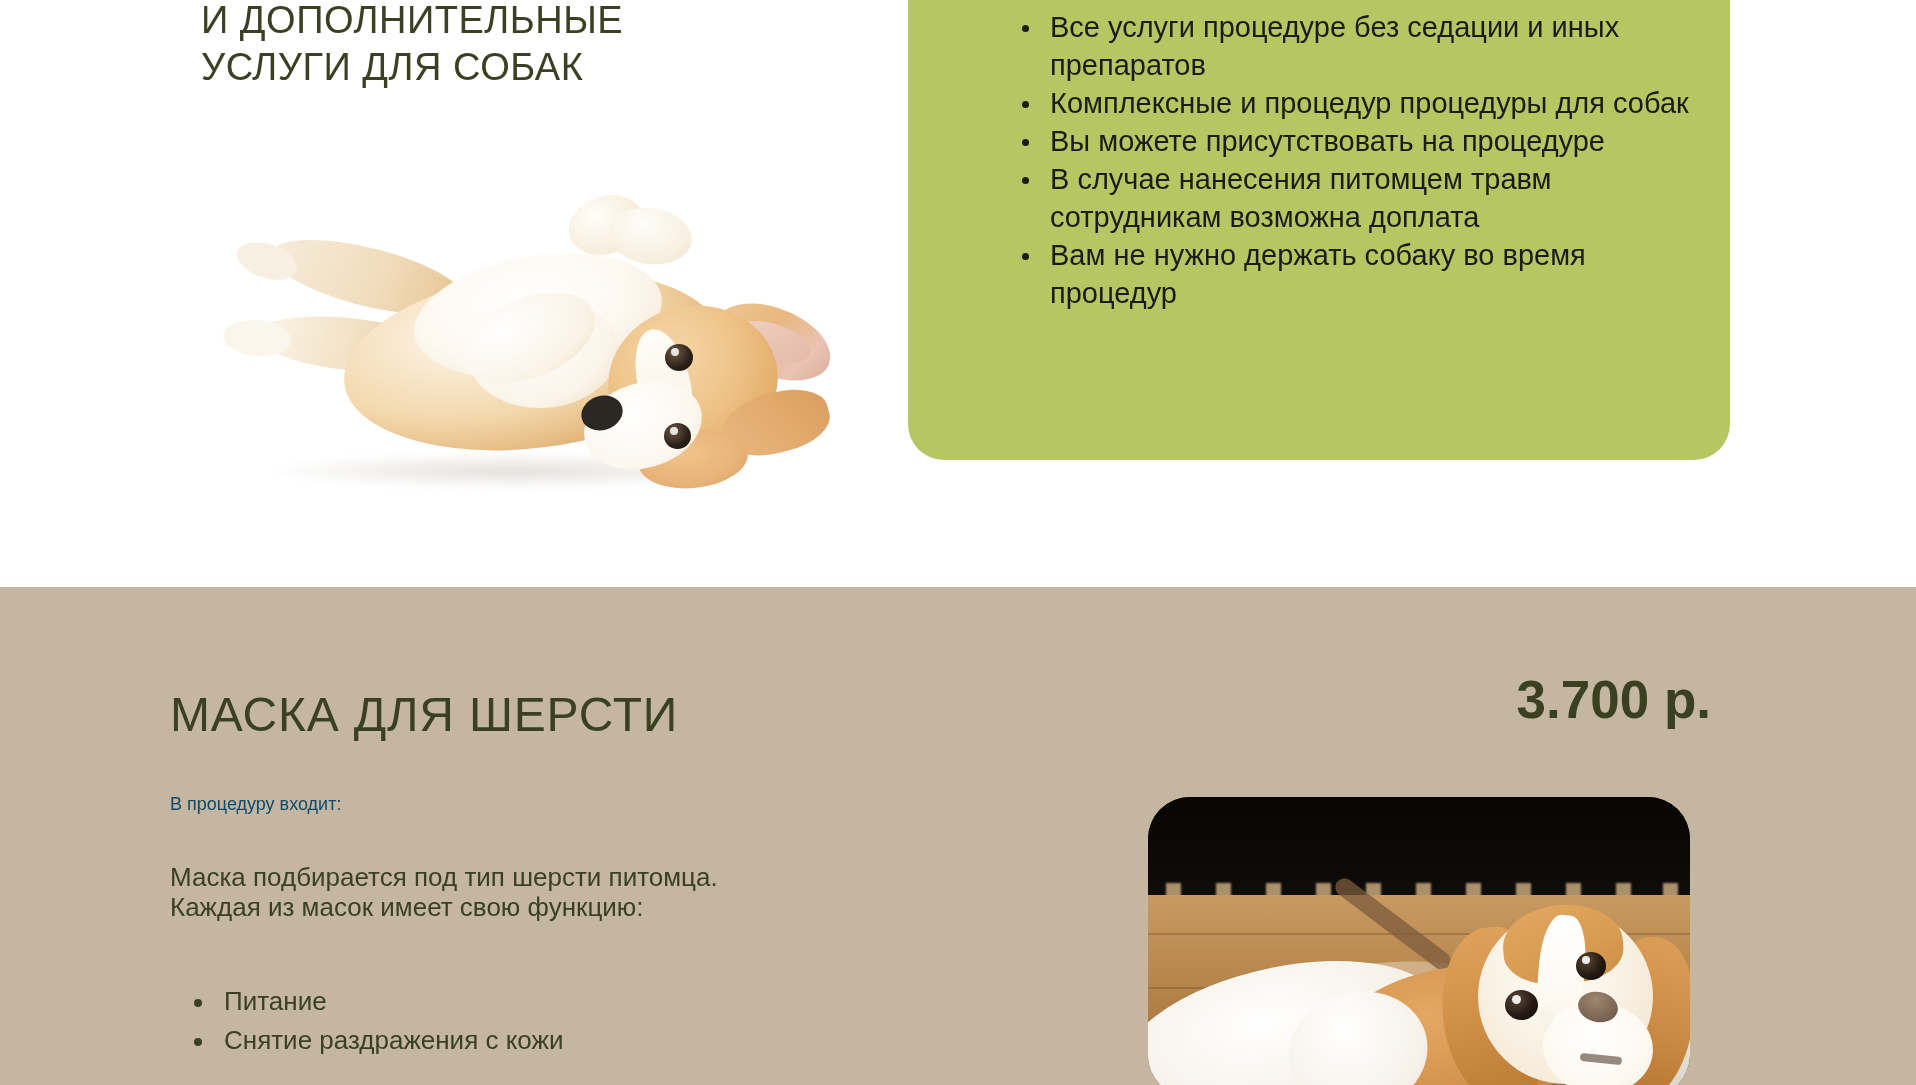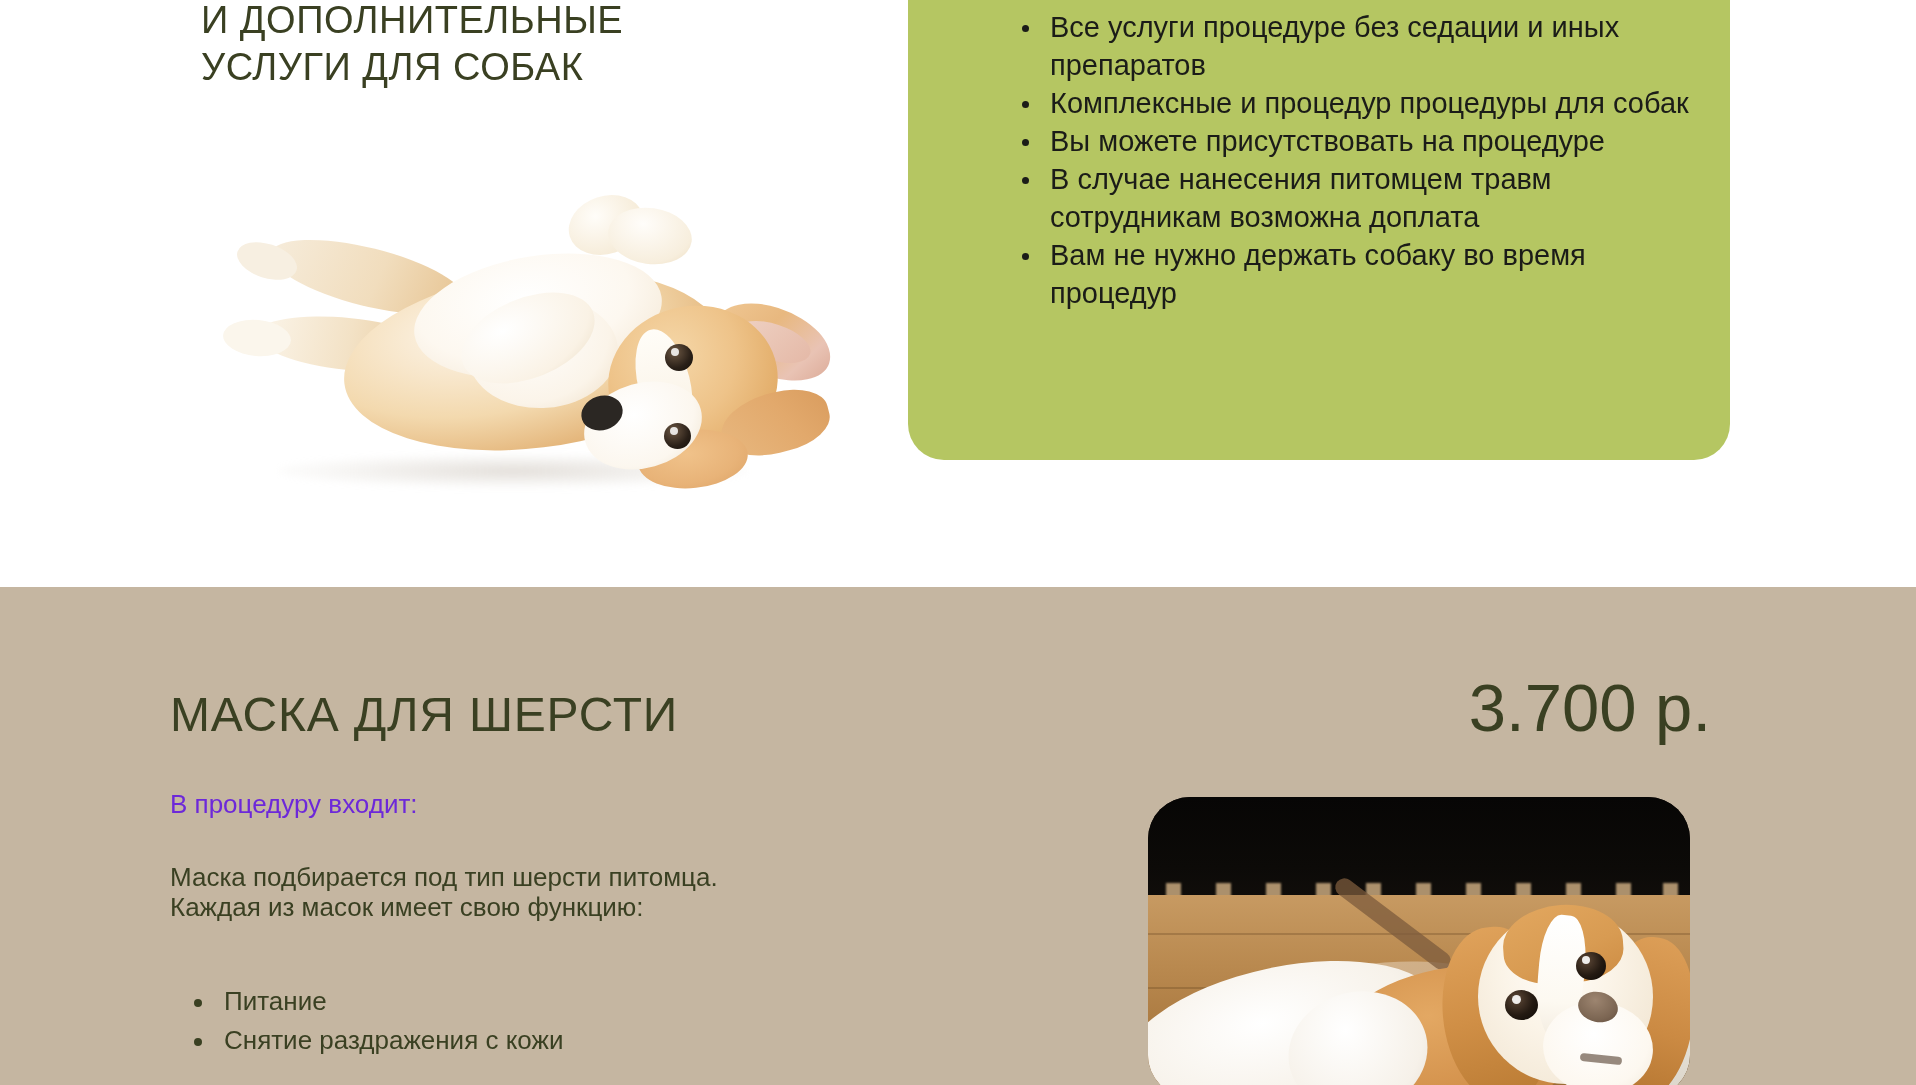--- a/index.html
+++ b/index.html
@@ -258,33 +258,33 @@
     color: #3a4022;
     text-transform: uppercase;
     font-weight: 400;
     white-space: nowrap;
   }
 
   .svc-price {
     position: absolute;
     right: 205px;
     top: 82px;
-    font-size: 67px;
+    font-size: 53px;
     color: #3a4022;
-    font-weight: 400;
+    font-weight: 700;
     white-space: nowrap;
   }
 
   .svc-intro {
     position: absolute;
     left: 170px;
     top: 198px;
-    font-size: 26px;
+    font-size: 18px;
     line-height: 39px;
-    color: #6d28d9;
+    color: #0c4a6e;
     white-space: nowrap;
   }
 
   .svc-desc {
     position: absolute;
     left: 170px;
     top: 275px;
     width: 760px;
     font-size: 26px;
     line-height: 30px;

